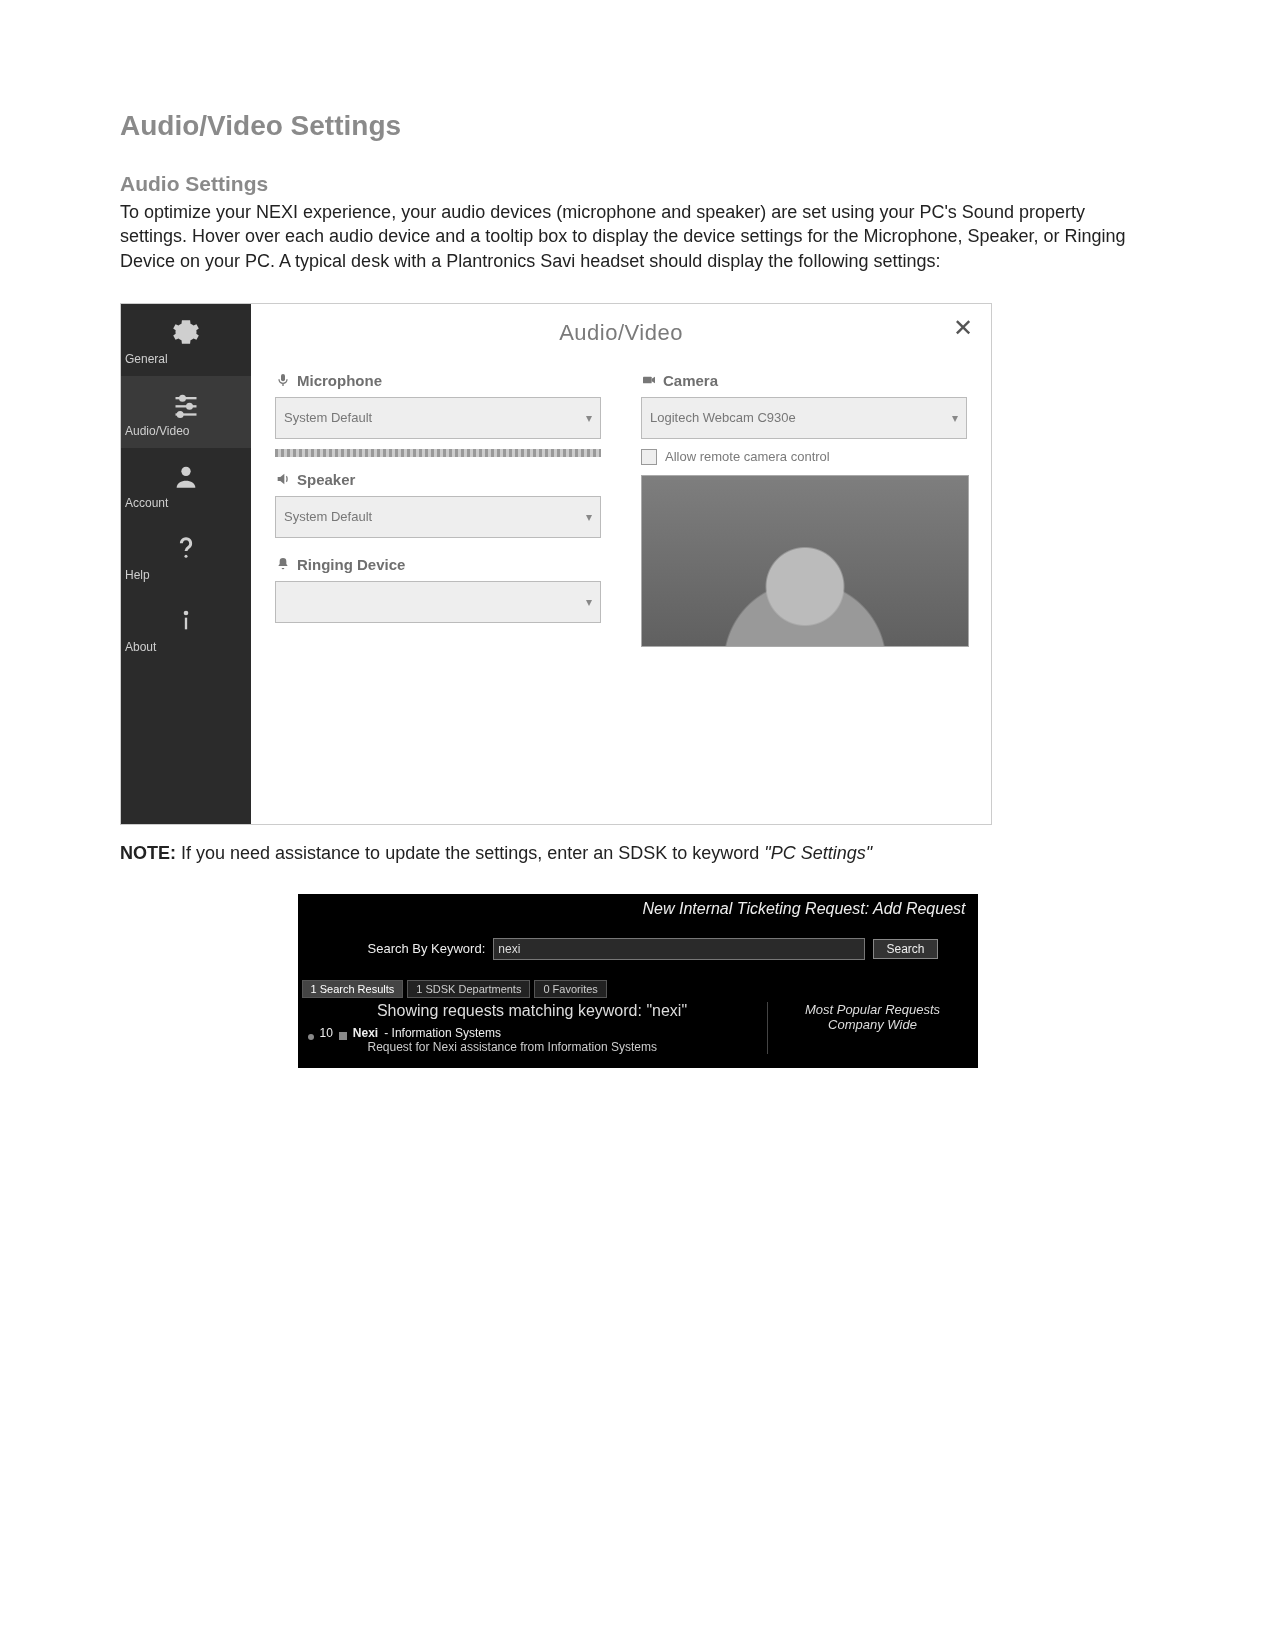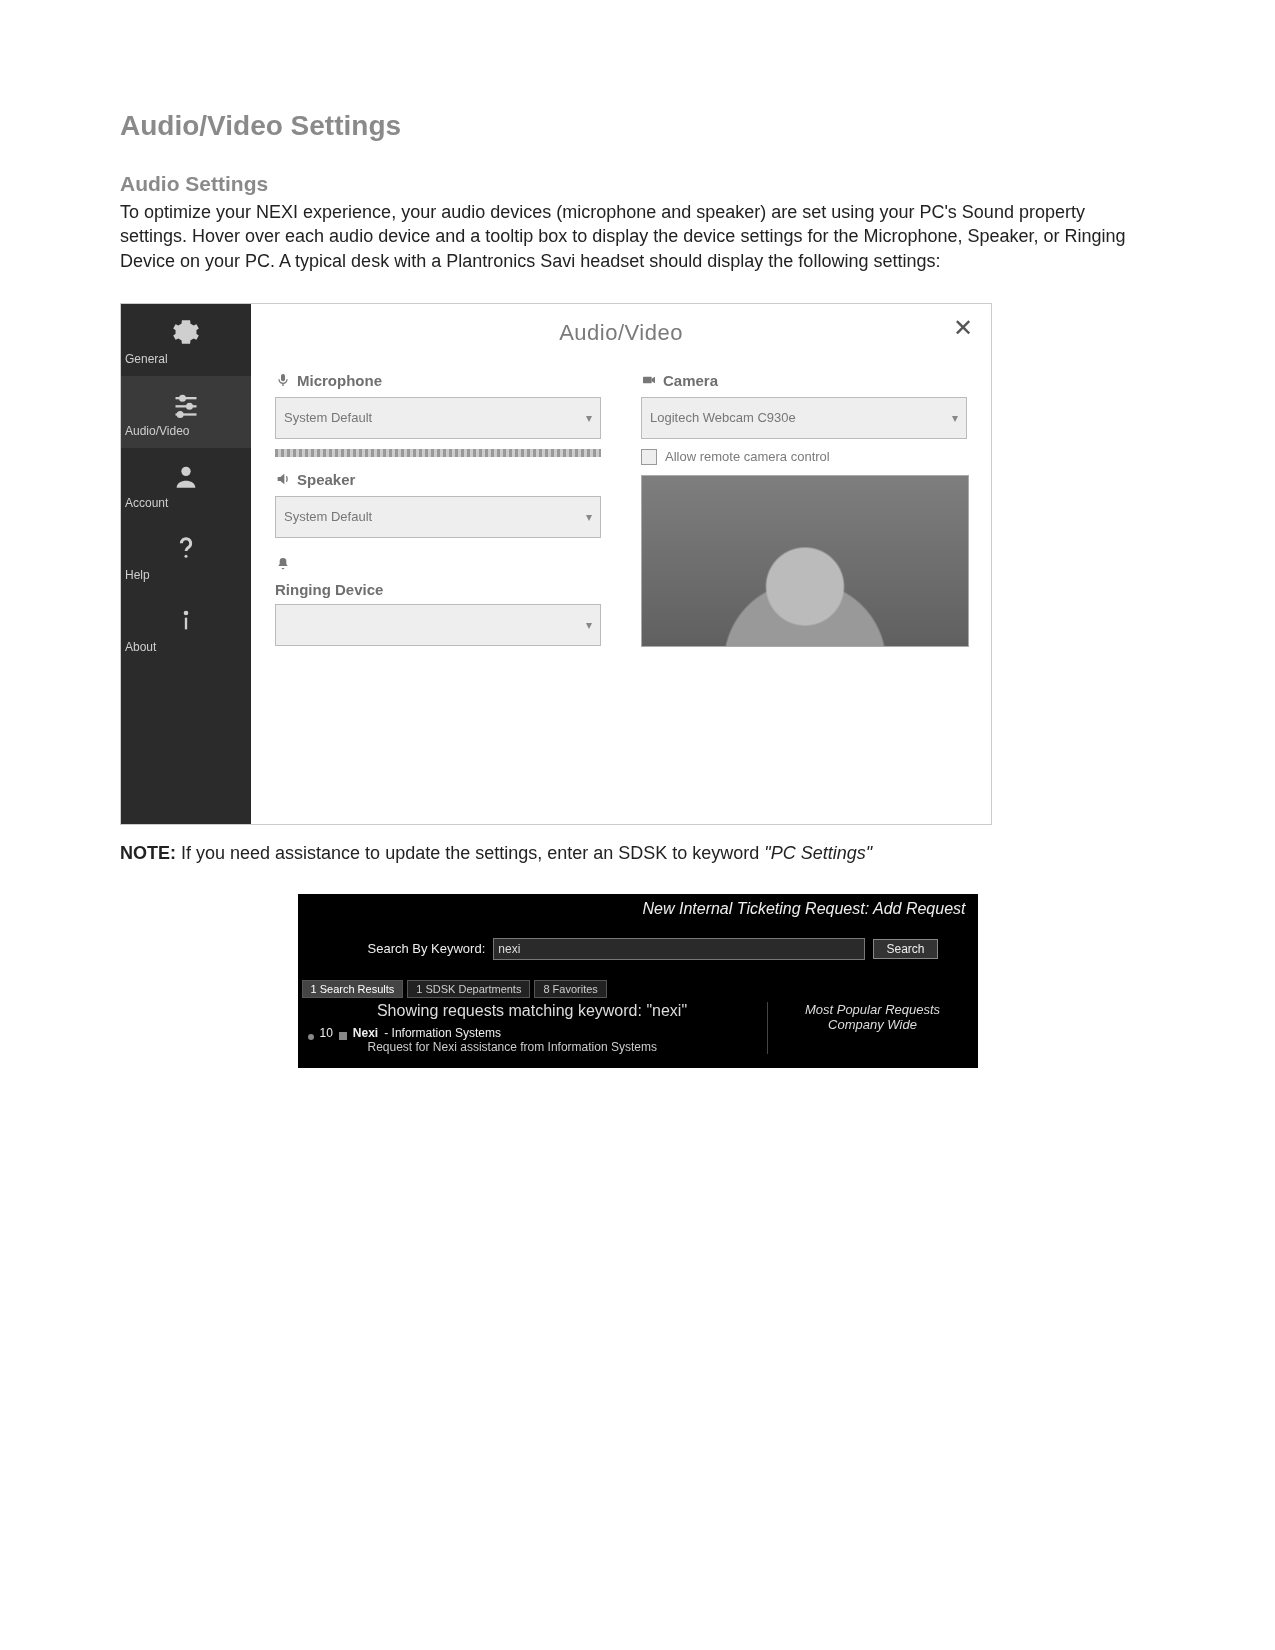--- a/index.html
+++ b/index.html
@@ -345,21 +345,21 @@
                   <path d="M17 8c1.5 1.5 1.5 6.5 0 8" stroke="#777" stroke-width="2" fill="none"></path>
                 </svg>
             </span>
             <span>Speaker</span>
           </div>
           <div class="select">
             <span>System Default</span>
             <span class="chev">▾</span>
           </div>
 
-          <div class="field-label" style="margin-top:18px;flex-direction:column;">
+          <div class="field-label" style="margin-top:18px;">
             <span class="i">
               <svg viewBox="0 0 24 24" width="16" height="16" fill="#777">
                   <path d="M12 3a5 5 0 0 0-5 5v4l-2 3h14l-2-3V8a5 5 0 0 0-5-5zM10 18a2 2 0 0 0 4 0"></path>
                 </svg>
             </span>
             <span>Ringing Device</span>
           </div>
           <div class="select">
             <span></span>
             <span class="chev">▾</span>
@@ -401,21 +401,21 @@
 
     <div class="ticket-search-row">
       <span class="lbl">Search By Keyword:</span>
       <input class="ticket-search-input" value="nexi" style="">
       <button class="ticket-search-btn">Search</button>
     </div>
 
     <div class="ticket-tabs">
       <div class="ticket-tab active">1 Search Results</div>
       <div class="ticket-tab">1 SDSK Departments</div>
-      <div class="ticket-tab">8 Favorites</div>
+      <div class="ticket-tab">0 Favorites</div>
     </div>
 
     <div class="ticket-lower">
       <div class="ticket-left">
         <div class="match-line">Showing requests matching keyword: "nexi"</div>
         <div class="result-row1">
           <span class="dot"></span>
           <span>10</span>
           <span class="sq"></span>
           <span style="font-weight:bold">Nexi</span>

